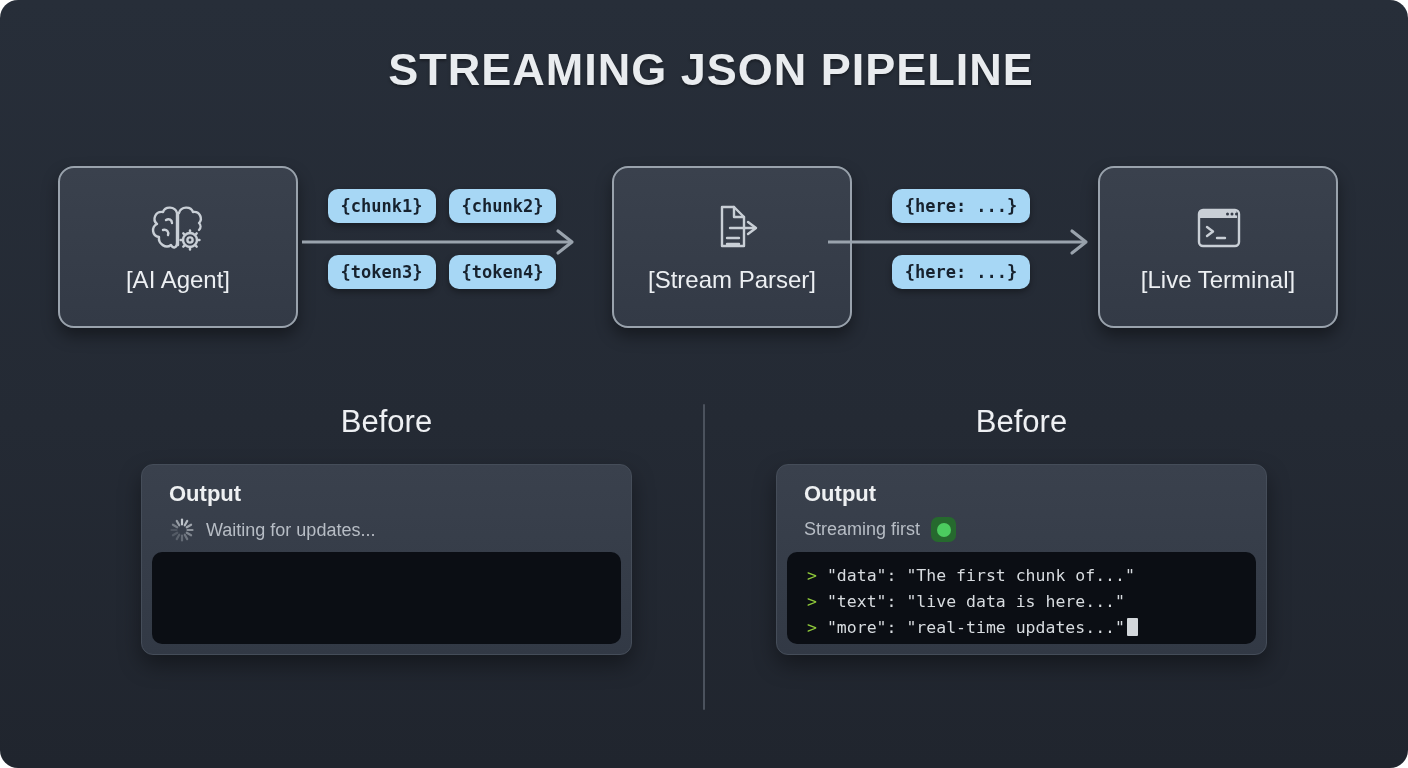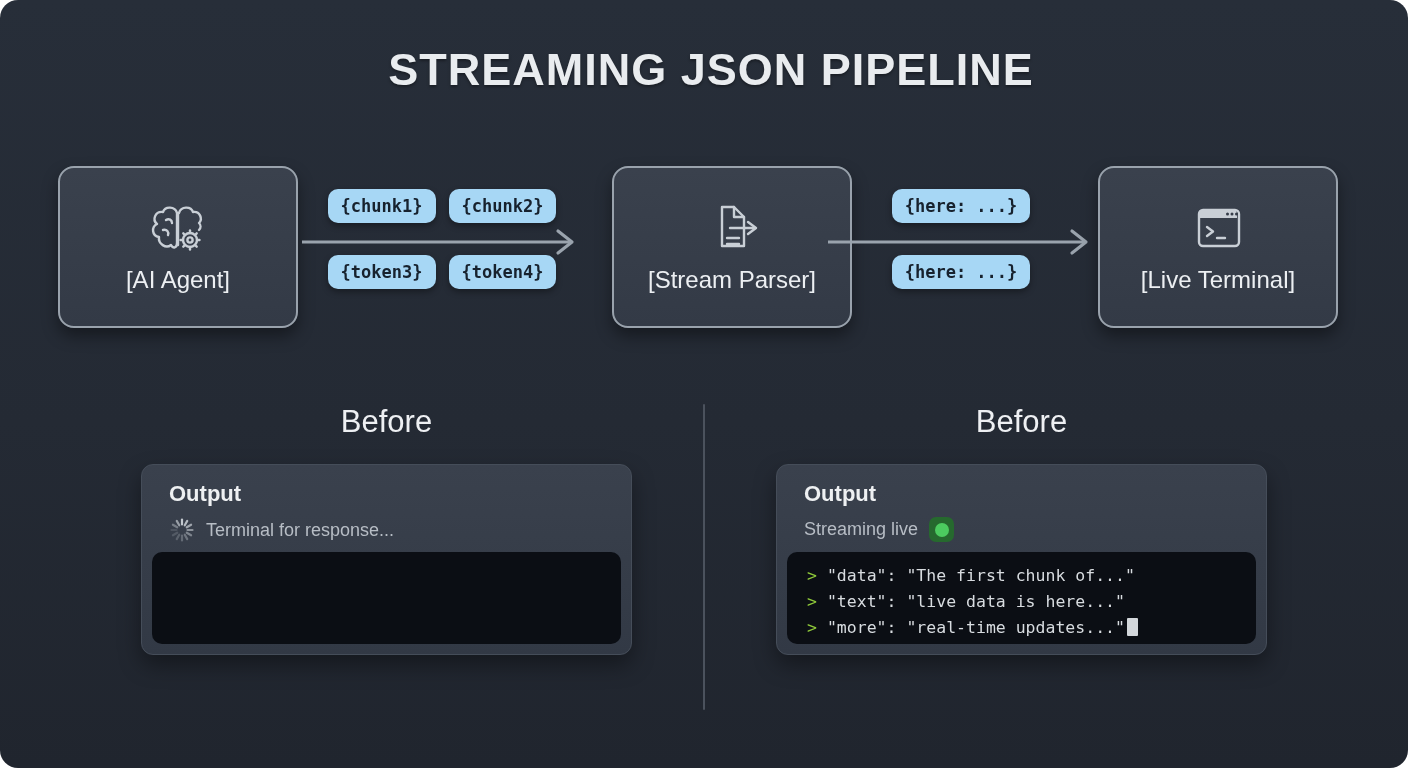--- a/index.html
+++ b/index.html
@@ -211,32 +211,32 @@
                 <line x1="13" y1="2.5" x2="13" y2="7.5" opacity="0.16"></line>
               </g>
             <g transform="rotate(300 13 13)">
                 <line x1="13" y1="2.5" x2="13" y2="7.5" opacity="0.45"></line>
               </g>
             <g transform="rotate(330 13 13)">
                 <line x1="13" y1="2.5" x2="13" y2="7.5" opacity="0.7"></line>
               </g>
           </svg>
         </span>
-        <span class="status-text">Terminal for response...</span>
+        <span class="status-text">Waiting for updates...</span>
       </div>
       <div class="terminal"></div>
     </div>
   </div>
 
   <div class="col col-after">
     <div class="col-heading">Before</div>
     <div class="panel">
       <div class="panel-title">Output</div>
       <div class="status-row">
-        <span class="status-text">Streaming live</span>
+        <span class="status-text">Streaming first</span>
         <span class="live-badge">
           <span class="live-dot"></span>
         </span>
       </div>
       <div class="terminal">
         <div class="term-line">
           <span class="term-prompt">&gt;</span><span>"data": "The first chunk of..."</span>
         </div>
         <div class="term-line">
           <span class="term-prompt">&gt;</span><span>"text": "live data is here..."</span>

